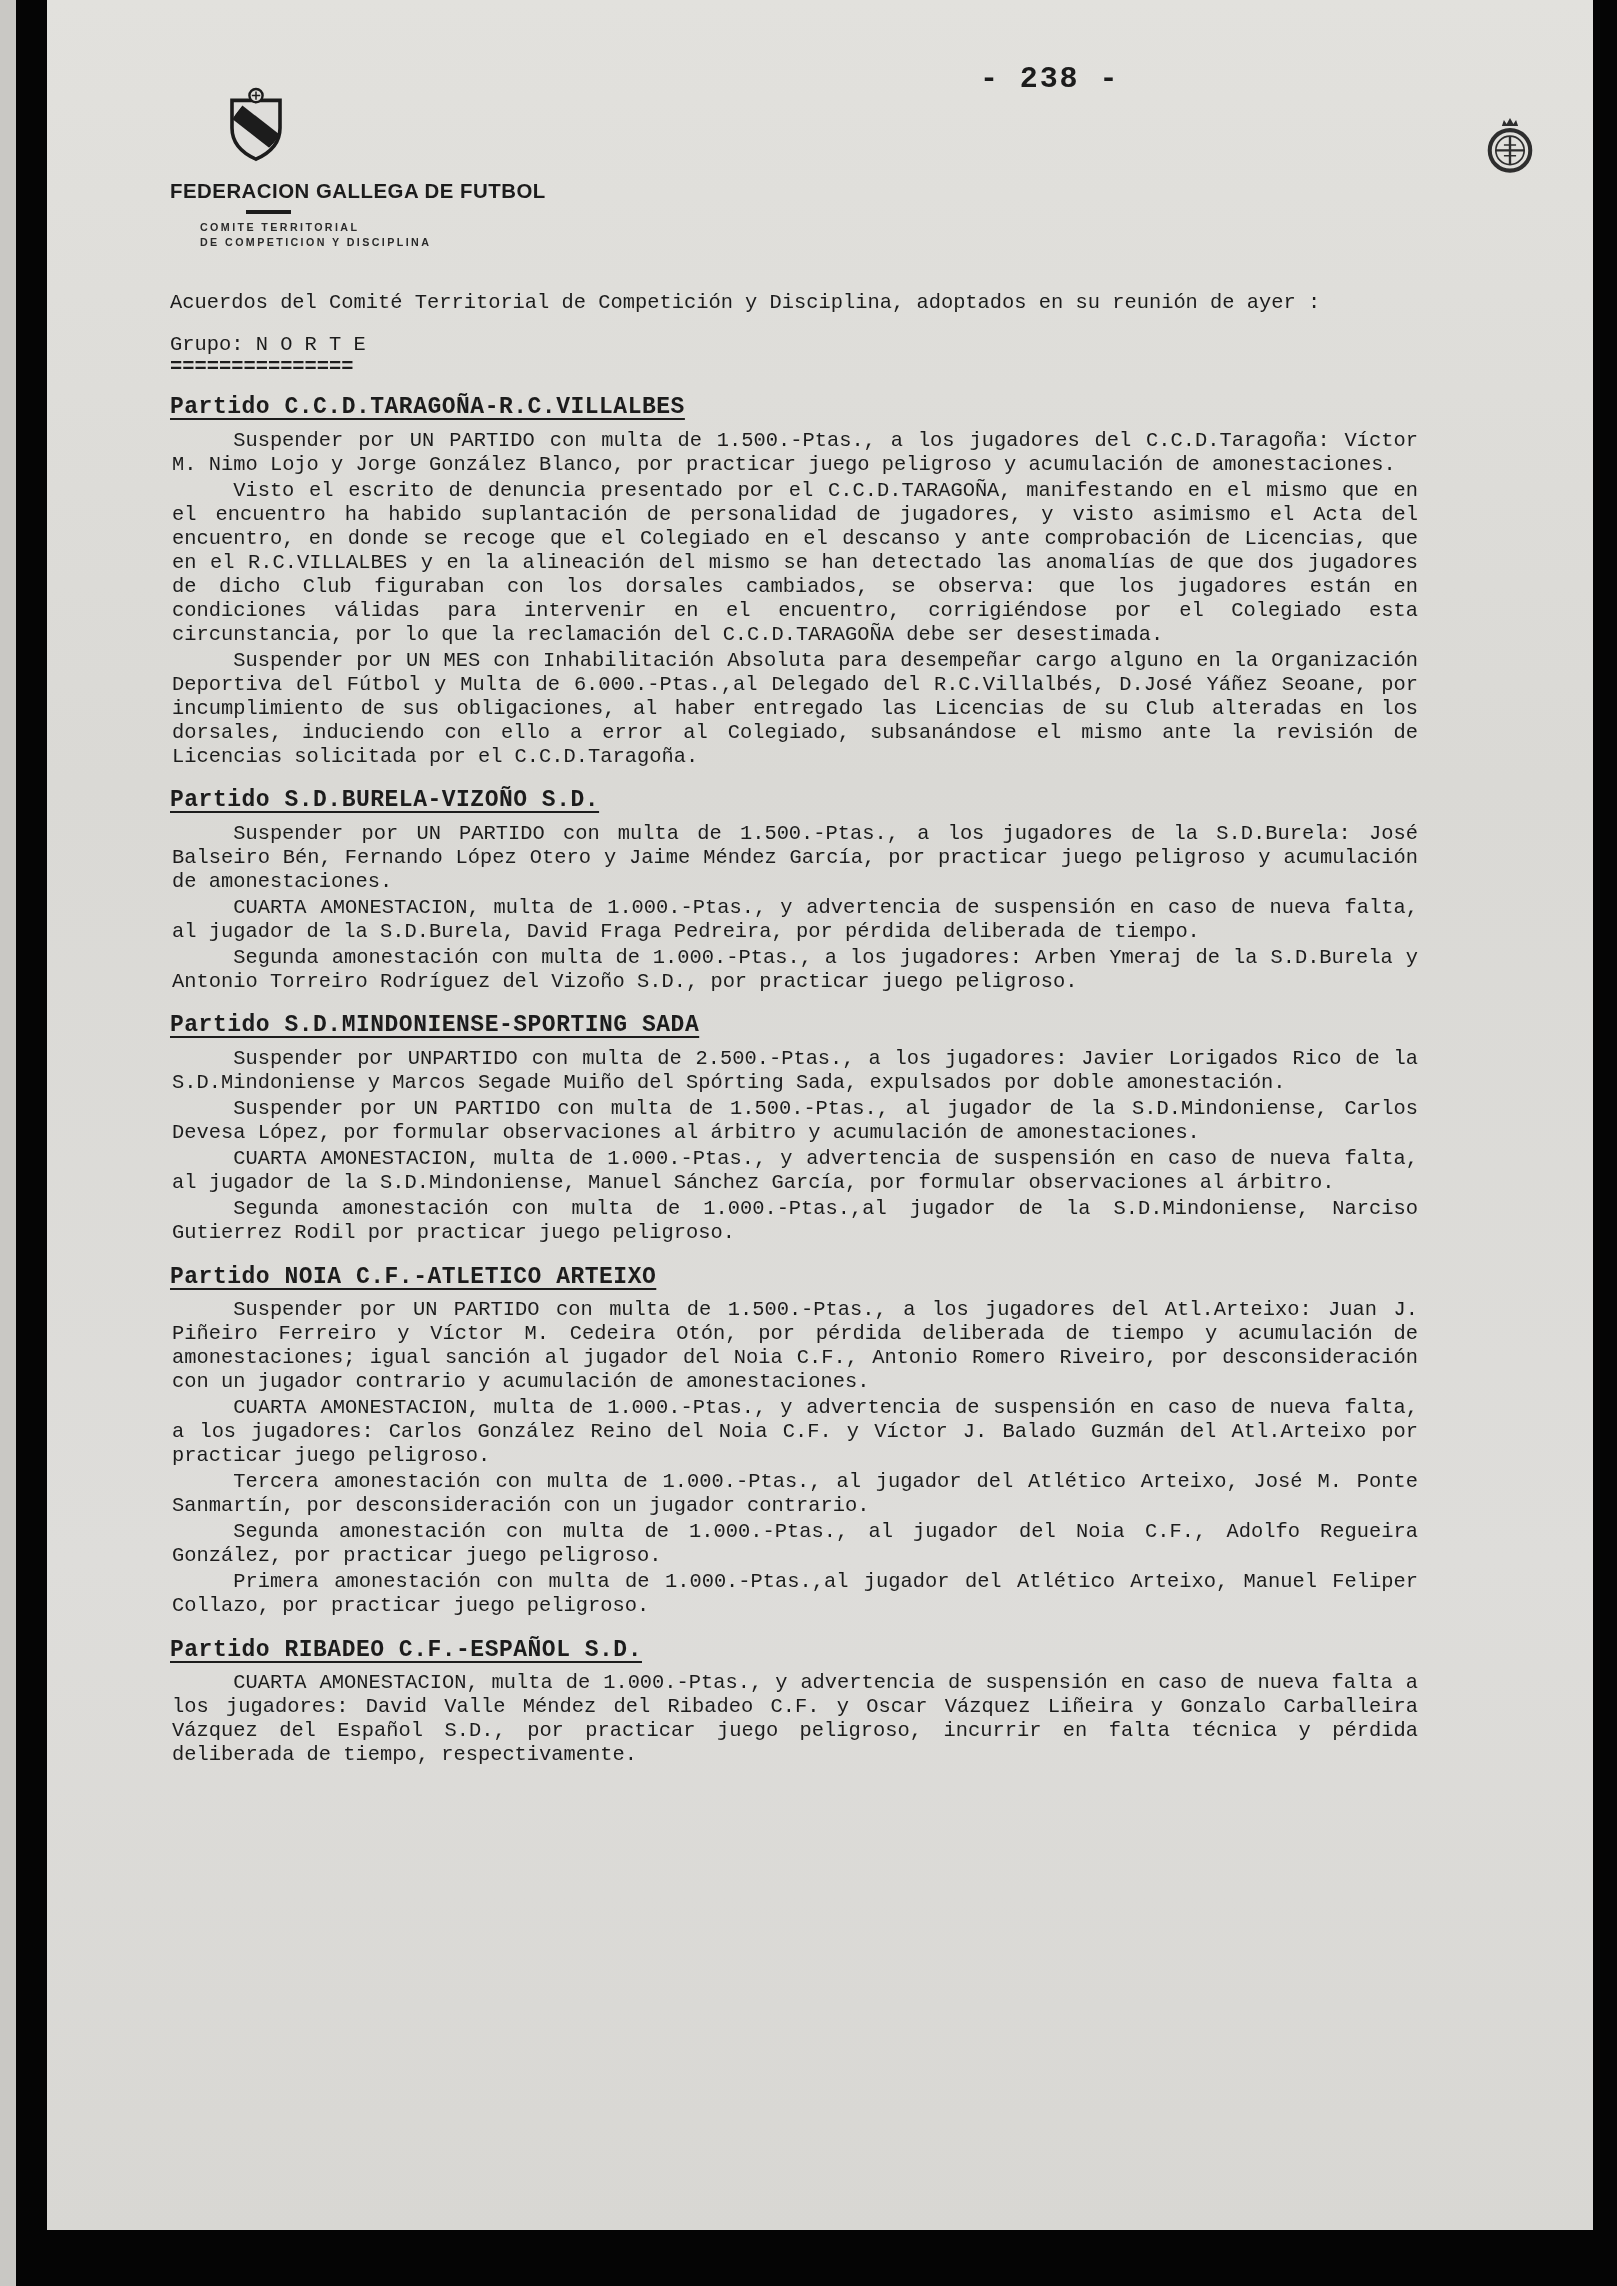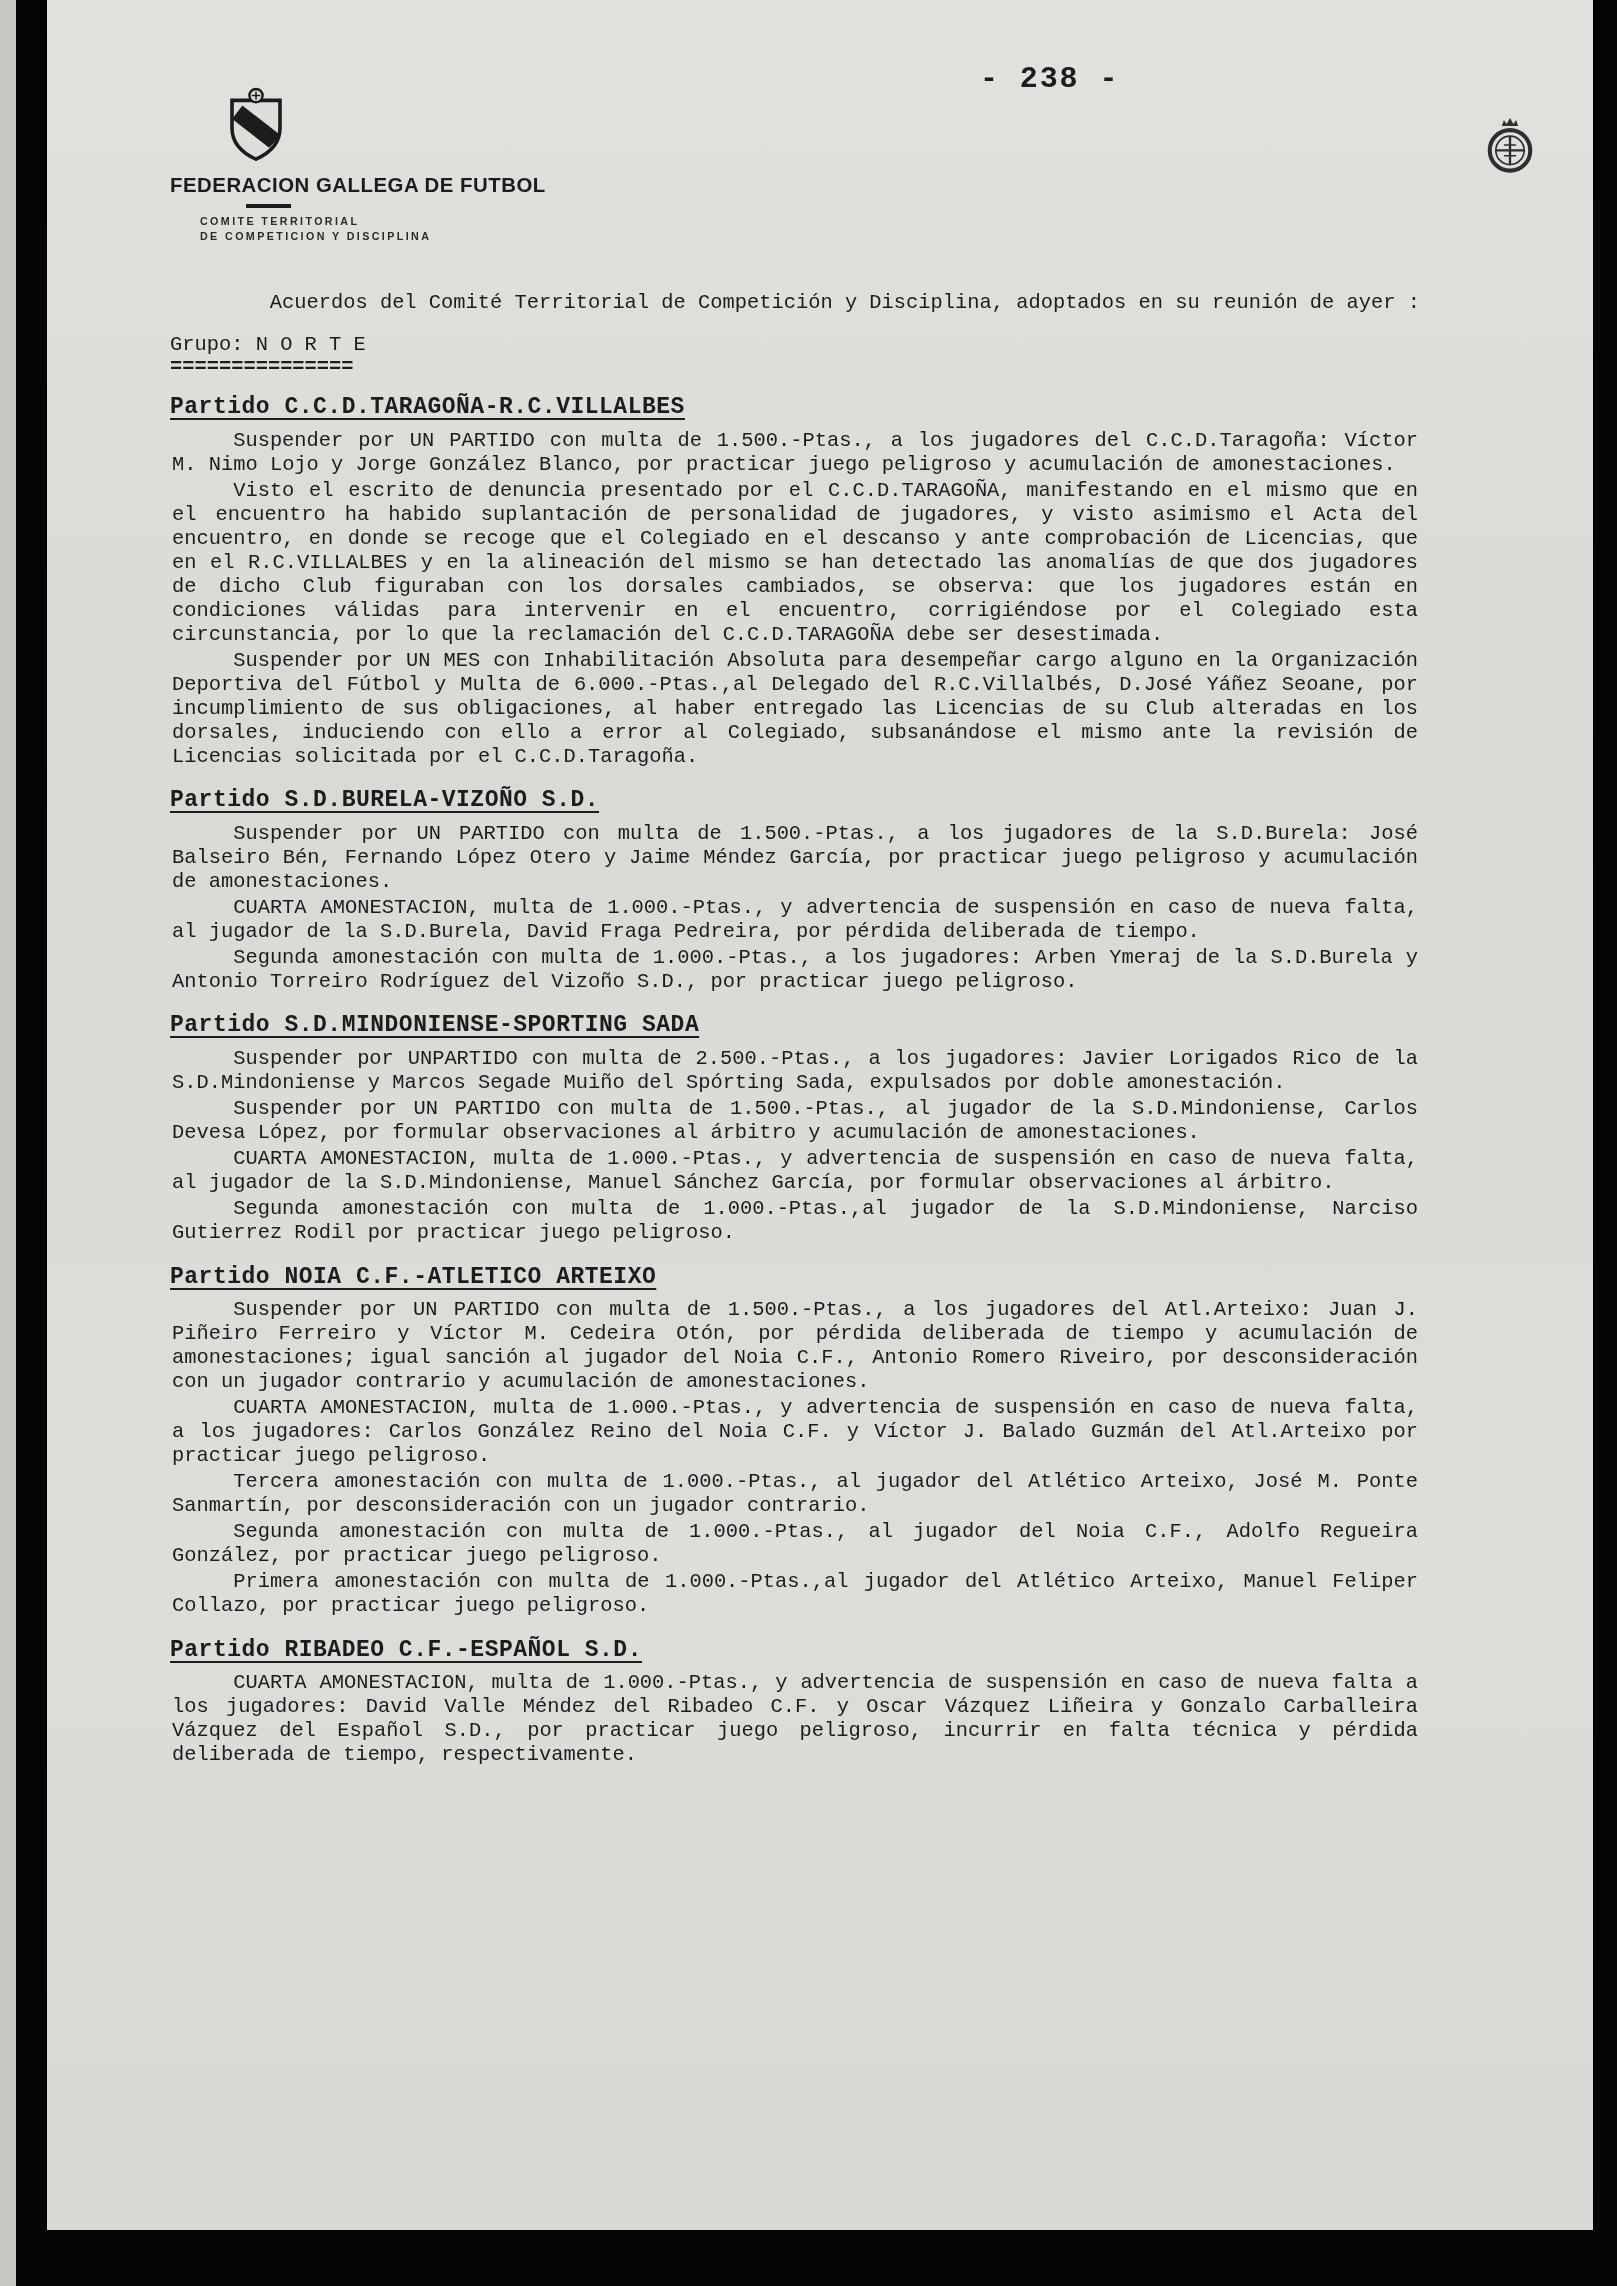--- a/index.html
+++ b/index.html
@@ -43,21 +43,21 @@
     padding: 87px 0 0 123px;
     height: 175px;
   }
   .logo-block { width: 291px; }
   .shield-logo { display: block; margin-left: 56px; }
   .org-name {
     font-family: "Liberation Sans", sans-serif;
     font-weight: bold;
     font-size: 20.4px;
     letter-spacing: 0.5px;
-    margin-top: 11px;
+    margin-top: 17px;
     white-space: nowrap;
   }
   .org-rule {
     width: 45px;
     height: 3.9px;
     background: #1c1c1c;
     margin: 6.8px 0 6.8px 76px;
   }
   .committee {
     font-family: "Liberation Sans", sans-serif;
@@ -74,21 +74,20 @@
     top: 115px;
   }
   .content {
     padding: 29px 173px 0 123px;
     font-size: 20.4px;
     line-height: 24px;
   }
   .intro {
     margin: 0 0 17.5px 0;
     text-indent: 0;
-    text-align: right;
   }
   .comp-row {
     display: flex;
     margin-bottom: 13.6px;
   }
   .comp-item:first-child { width: 458px; }
   .eq {
     letter-spacing: 0px;
     line-height: 19.4px;
     font-weight: bold;

